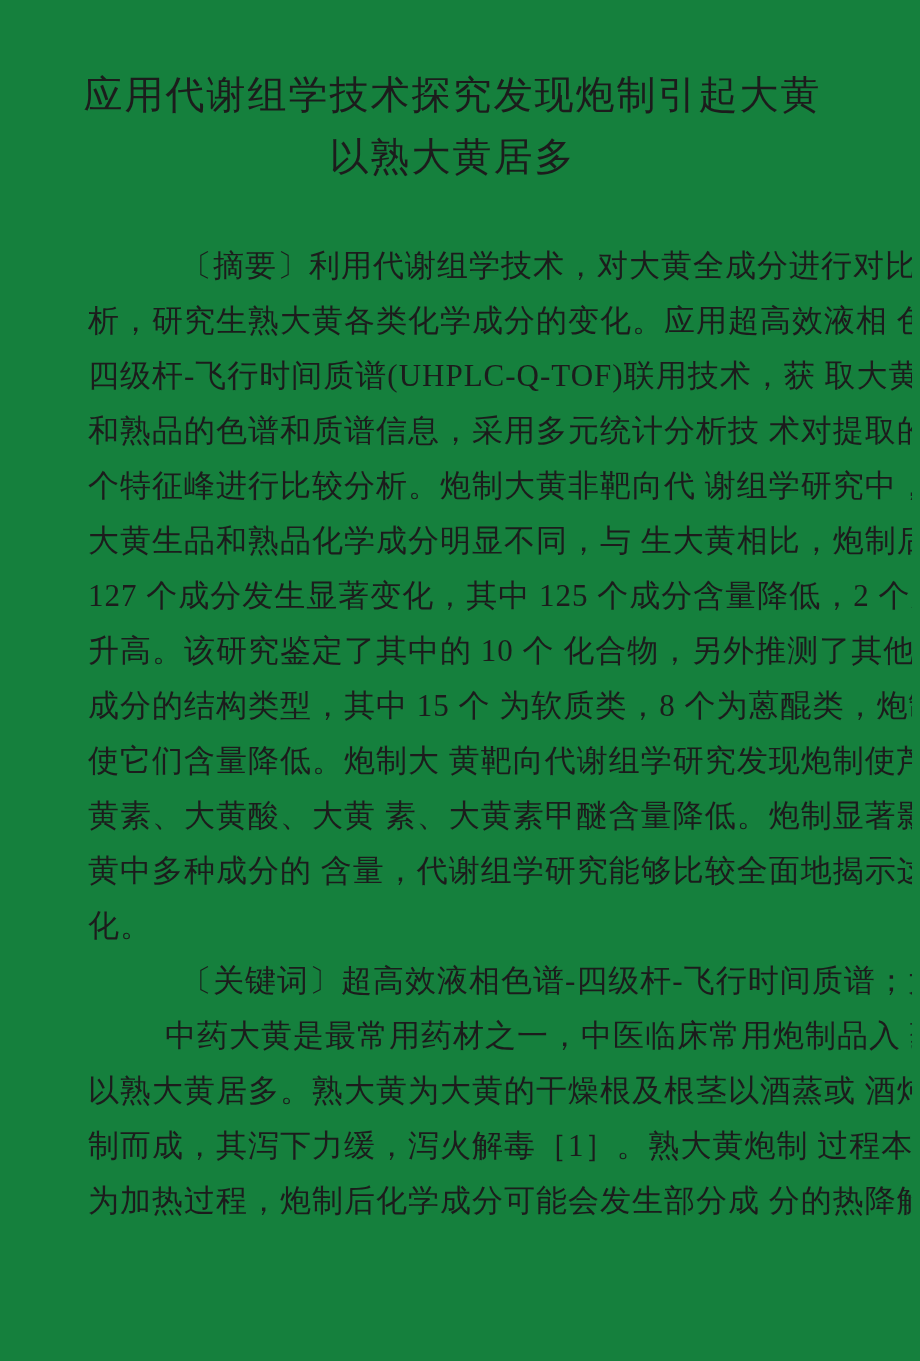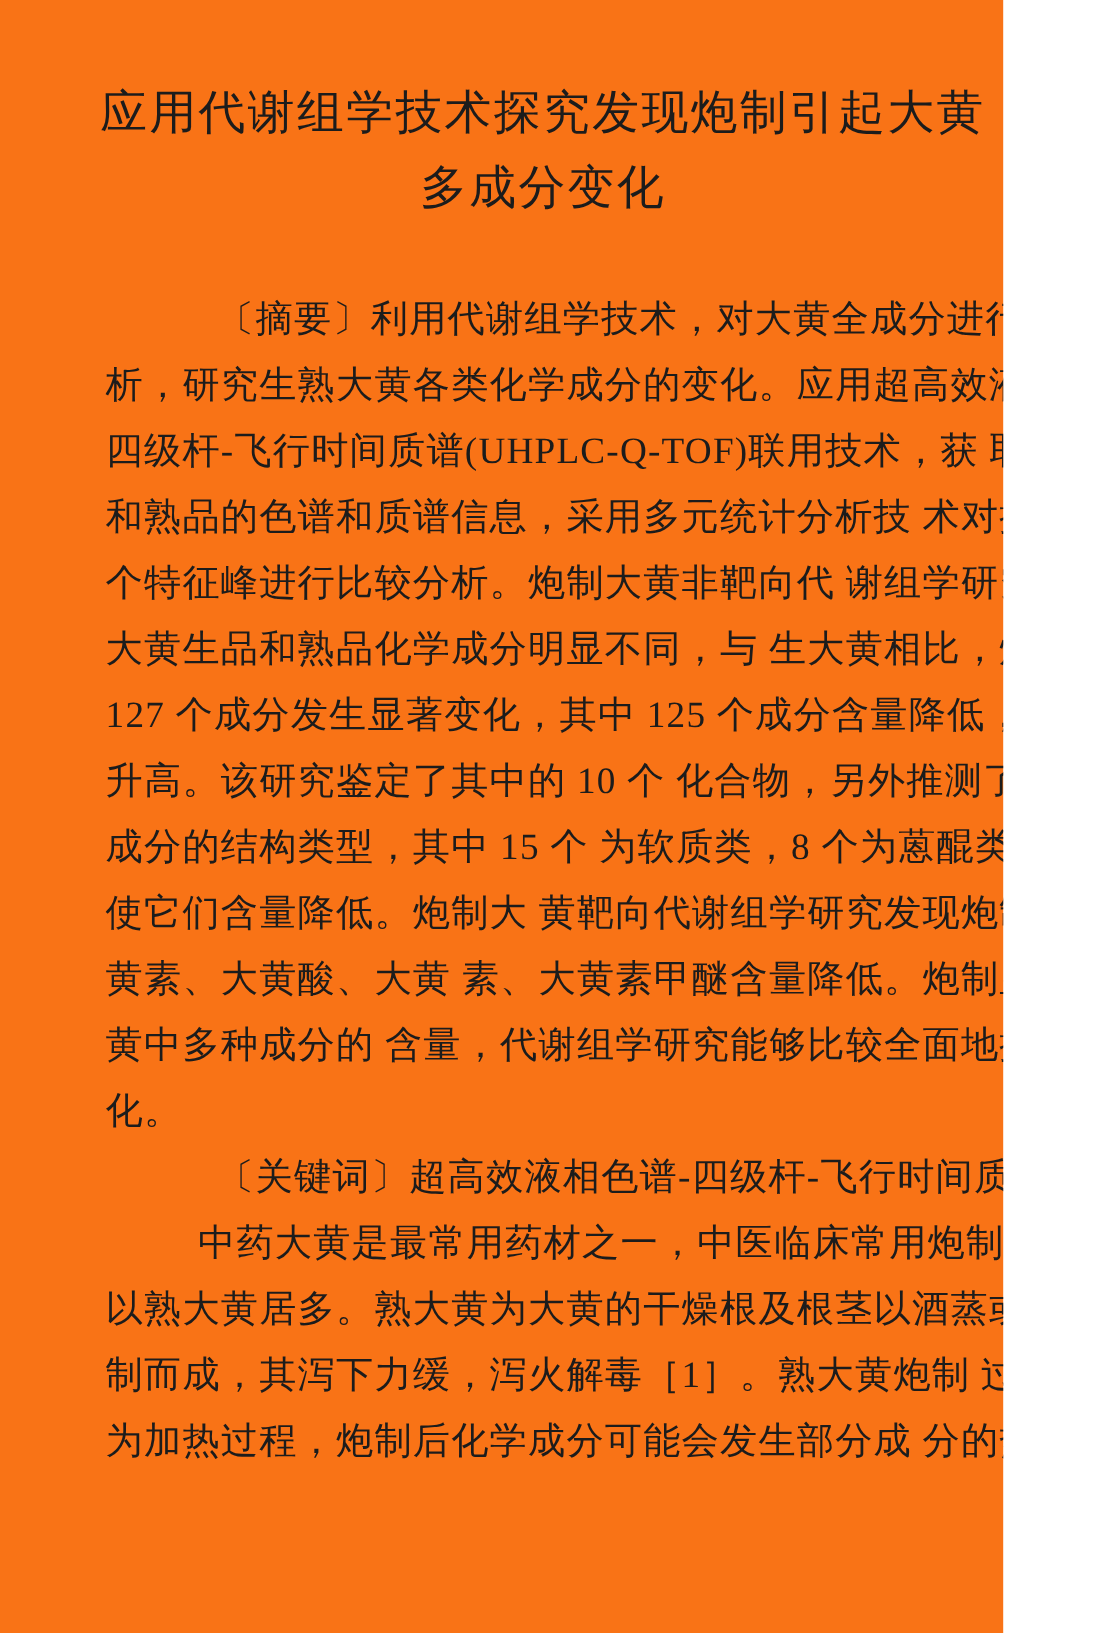--- a/index.html
+++ b/index.html
@@ -2,23 +2,23 @@
 <html><head>
 <meta charset="utf-8">
 <style>
   html, body {
     margin: 0;
     padding: 0;
     background: #ffffff;
   }
   .page {
     position: relative;
-    width: 836px;
+    width: 920px;
     height: 1361px;
-    background: #f97316;
+    background: #15803d;
     overflow: hidden;
     font-family: "Liberation Serif", "DejaVu Serif", serif;
     color: #1c1c1c;
   }
   .title-block {
     margin-top: 64px;
     width: 905px;
     text-align: center;
     font-size: 39px;
     line-height: 62px;
@@ -47,21 +47,21 @@
   .indent-b { padding-left: 77px; }
   .para { margin: 0; }
 </style>
 </head>
 <body>
 
 <div class="page">
 
   <div class="title-block">
     <div class="title-line">应用代谢组学技术探究发现炮制引起大黄</div>
-    <div class="title-line">多成分变化</div>
+    <div class="title-line">以熟大黄居多</div>
   </div>
 
   <div class="content">
 
     <div class="para">
       <div class="line indent-a">〔摘要〕利用代谢组学技术，对大黄全成分进行对比 分</div>
       <div class="line">析，研究生熟大黄各类化学成分的变化。应用超高效液相 色谱-</div>
       <div class="line">四级杆-飞行时间质谱(UHPLC-Q-TOF)联用技术，获 取大黄生品</div>
       <div class="line">和熟品的色谱和质谱信息，采用多元统计分析技 术对提取的 324</div>
       <div class="line">个特征峰进行比较分析。炮制大黄非靶向代 谢组学研究中，发现</div>

